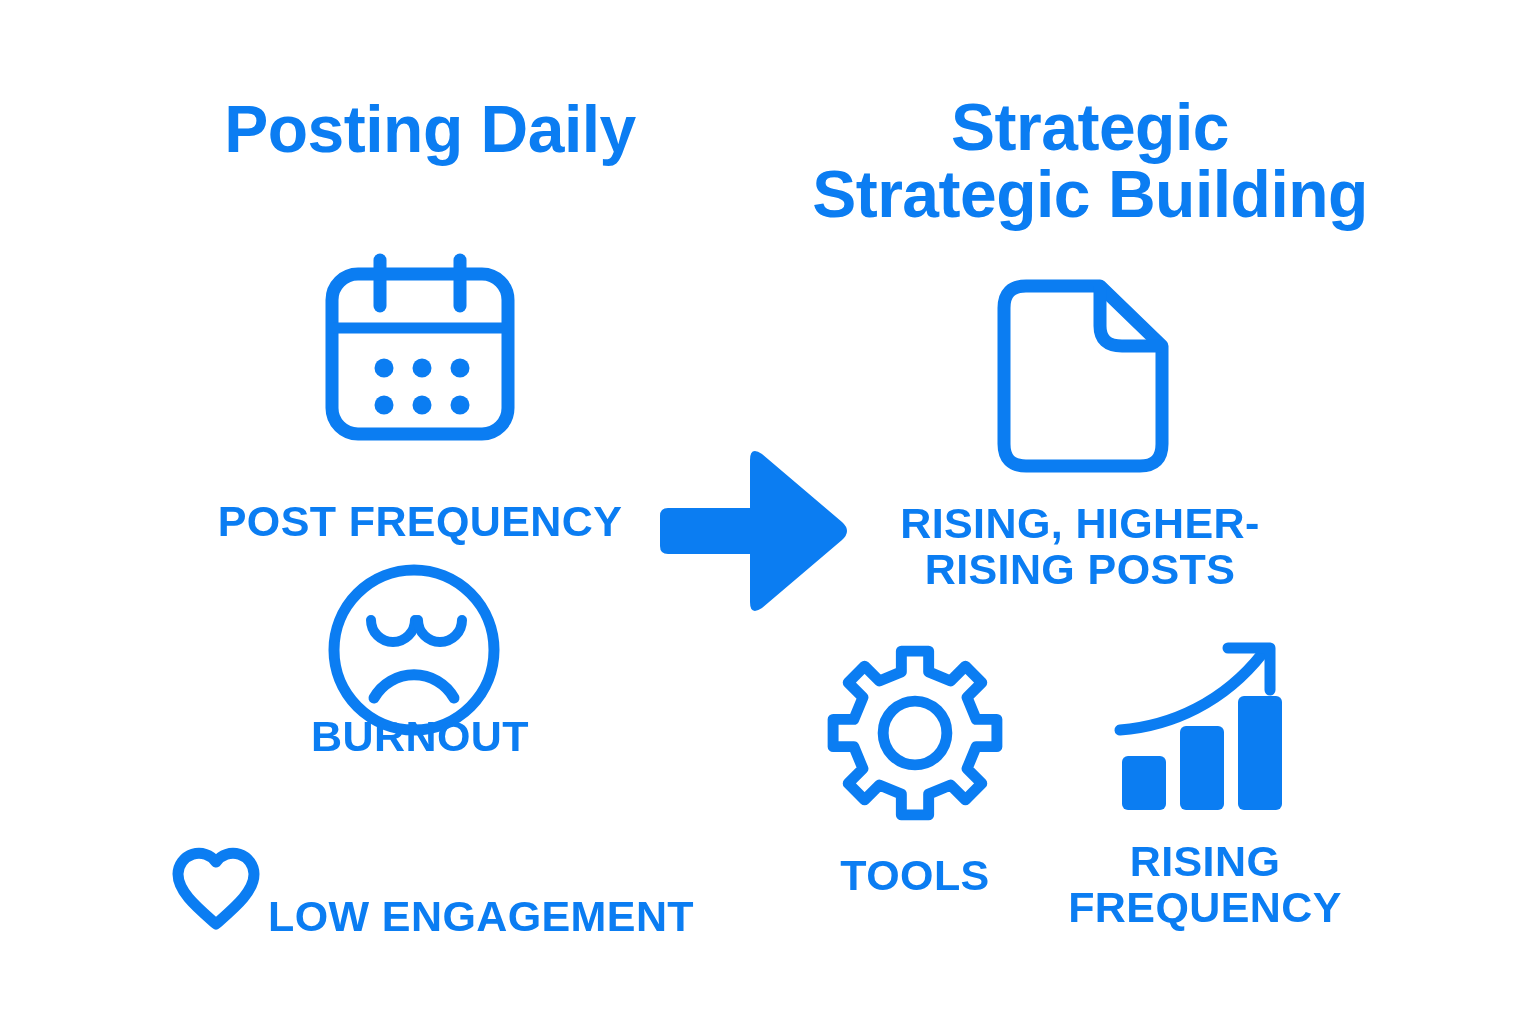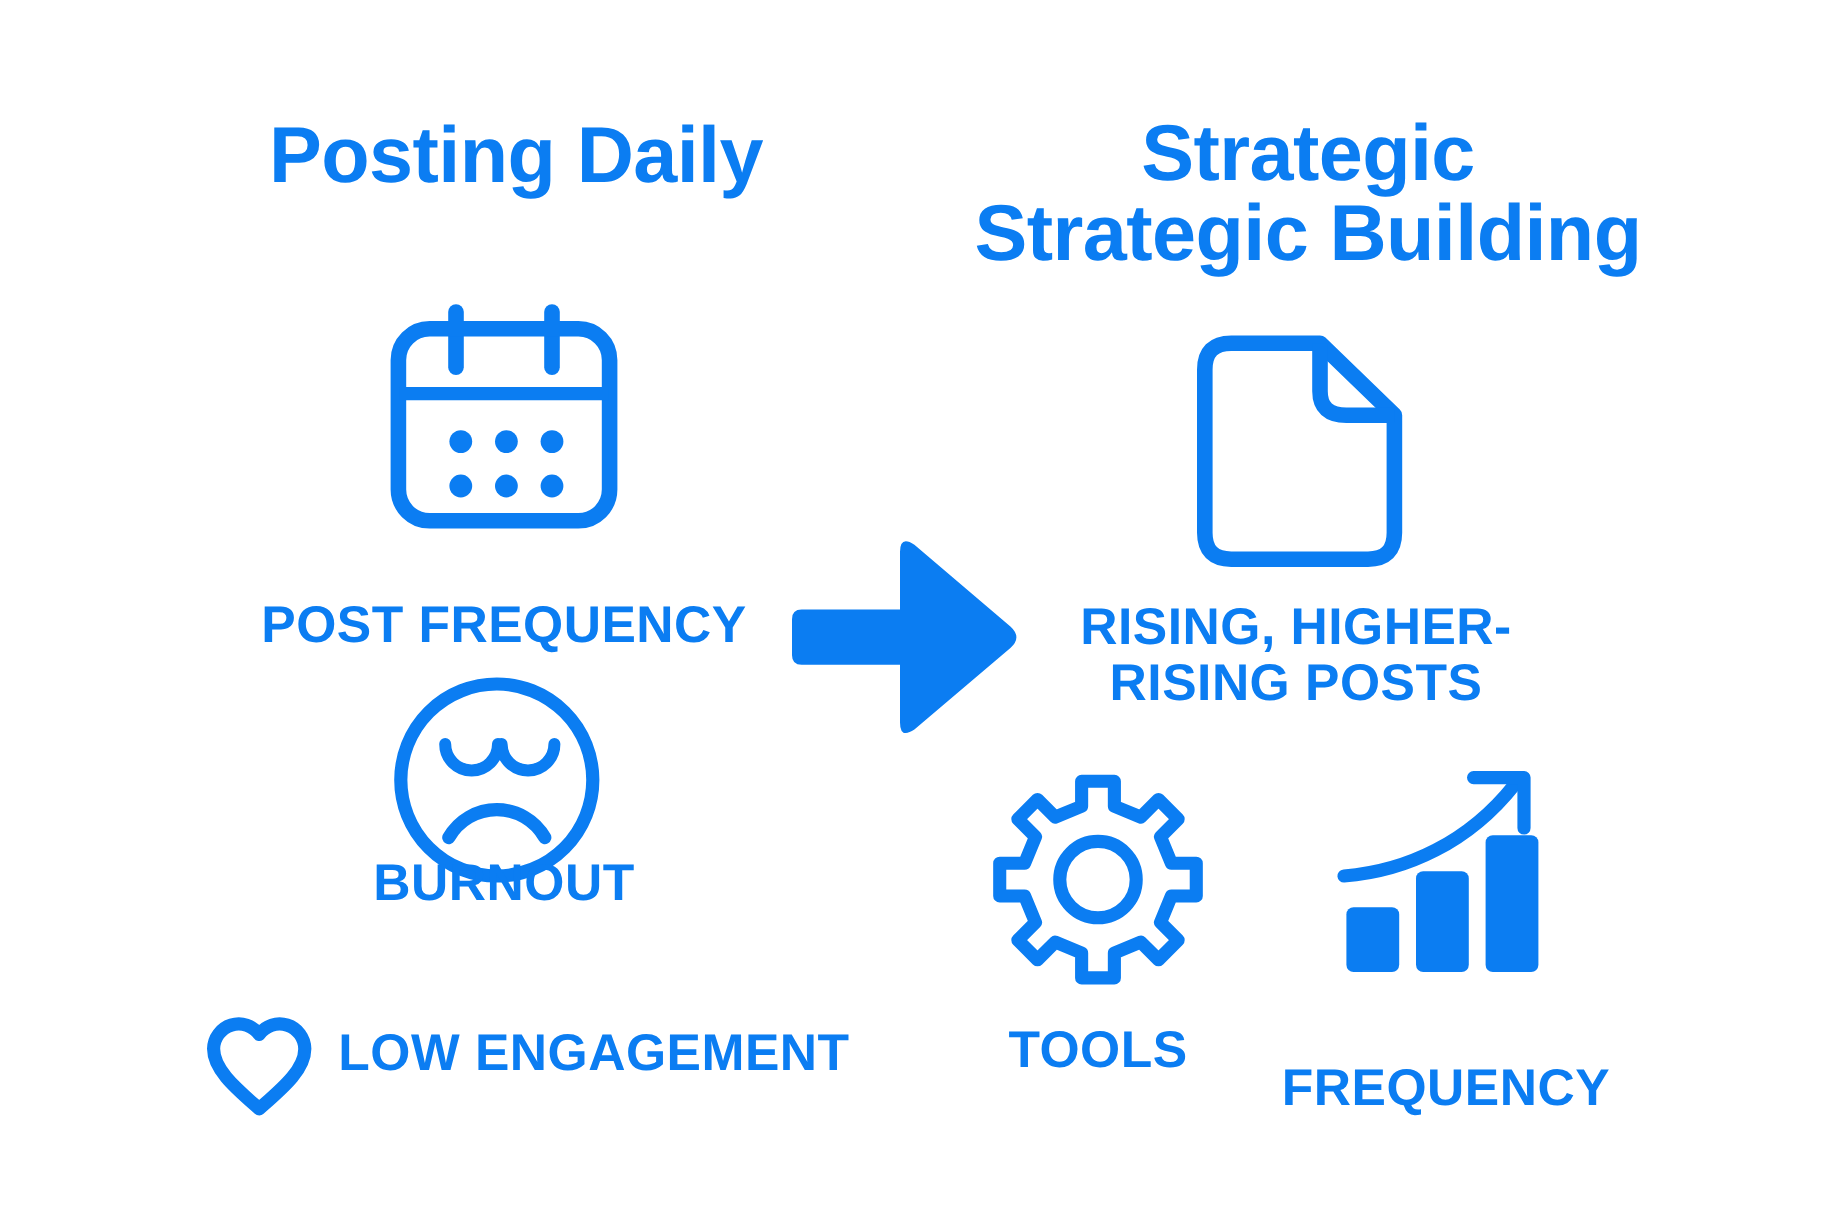--- a/index.html
+++ b/index.html
@@ -51,21 +51,21 @@
     font-weight: bold;
     font-size: 43px;
     letter-spacing: 0.4px;
     line-height: 1.08;
     text-align: center;
     white-space: pre;
   }
 
   #label-post-frequency { left: 170px;  top: 451px; width: 500px; margin-top: 47px; }
   #label-burnout        { left: 230px;  top: 713px; width: 380px; }
-  #label-low-engagement { left: 268px;  top: 855px; width: 440px; text-align: right; }
+  #label-low-engagement { left: 268px;  top: 893px; width: 440px; text-align: left; }
   #label-fewer-quality  { left: 870px;  top: 500px; width: 420px; }
   #label-tools          { left: 790px;  top: 852px; width: 250px; }
   #label-rising         { left: 1020px; top: 838px; width: 370px; }
 
   
   .icon { display: block; }
   #icon-calendar  { left: 322px;  top: 248px; }
   #icon-sad-face  { left: 326px;  top: 562px; }
   #icon-heart     { left: 168px;  top: 838px; }
   #icon-arrow     { left: 658px;  top: 442px; }
@@ -173,15 +173,15 @@
 
     <rect x="10" y="118" width="44" height="54" rx="6" fill="#0B7DF2"></rect>
     <rect x="68" y="88" width="44" height="84" rx="6" fill="#0B7DF2"></rect>
     <rect x="126" y="58" width="44" height="114" rx="6" fill="#0B7DF2"></rect>
 
     <path d="M 8 92 C 60 88 112 64 150 16" fill="none" stroke="#0B7DF2" stroke-width="11" stroke-linecap="round"></path>
 
     <path d="M 116 10 L 158 10 L 158 52" fill="none" stroke="#0B7DF2" stroke-width="11" stroke-linecap="round" stroke-linejoin="round"></path>
   </svg>
 
-  <div class="abs caption" id="label-rising"><br><span>FREQUENCY</span></div>
+  <div class="abs caption" id="label-rising"><span>RISING</span><br><span>FREQUENCY</span></div>
 
 </div>
 
 </body></html>

